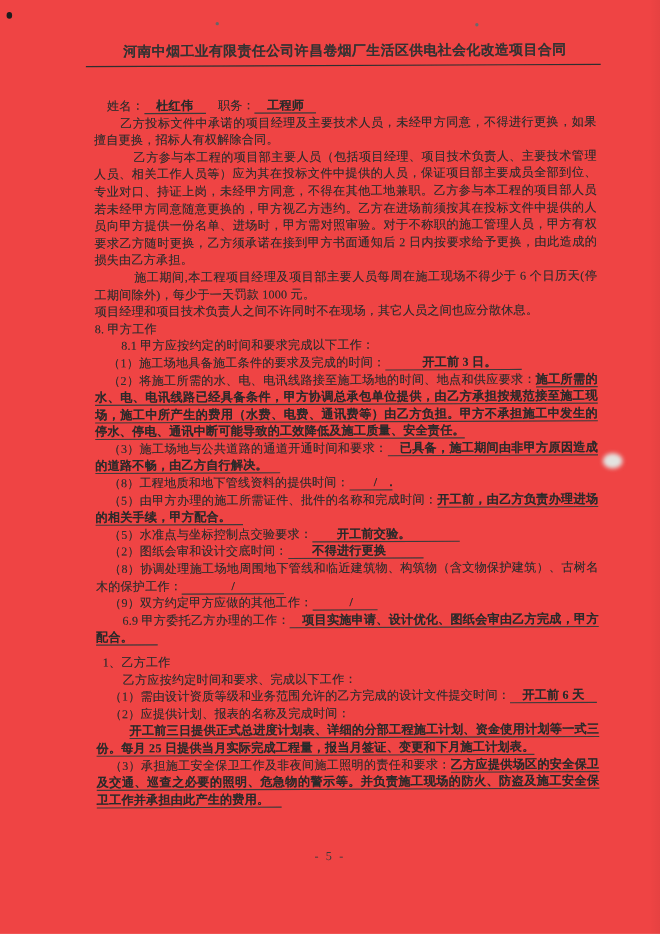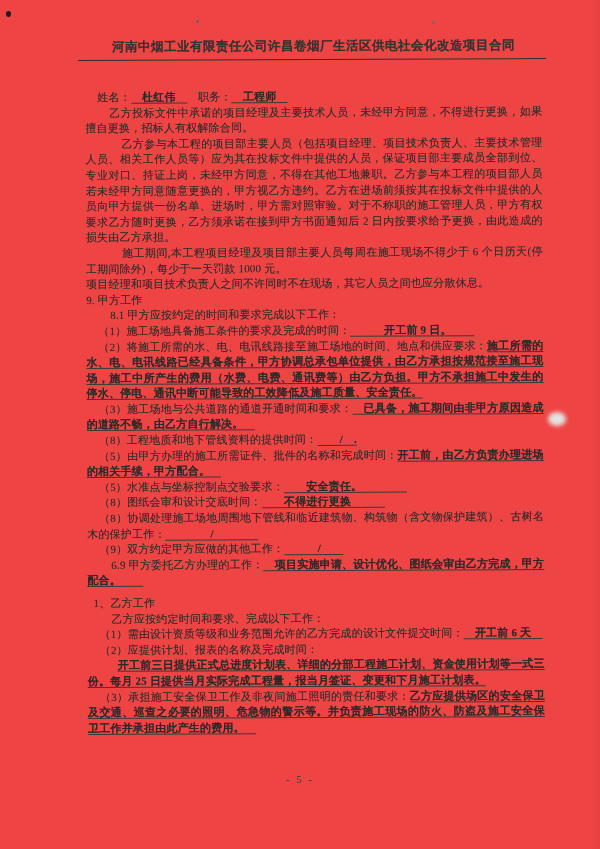--- a/index.html
+++ b/index.html
@@ -66,29 +66,29 @@
 
   <div class="inner">
     <div class="title">河南中烟工业有限责任公司许昌卷烟厂生活区供电社会化改造项目合同</div>
     <div class="rule"></div>
     <div class="doc-body">
         <div class="para ind1"><span class="seg">姓名：</span><span class="seg fill">　杜红伟　</span><span class="seg">　职务：</span><span class="seg fill">　工程师　</span></div>
         <div class="para ind2"><span class="seg">乙方投标文件中承诺的项目经理及主要技术人员，未经甲方同意，不得进行更换，如果擅自更换，招标人有权解除合同。</span></div>
         <div class="para ind3"><span class="seg">乙方参与本工程的项目部主要人员（包括项目经理、项目技术负责人、主要技术管理人员、相关工作人员等）应为其在投标文件中提供的人员，保证项目部主要成员全部到位、专业对口、持证上岗，未经甲方同意，不得在其他工地兼职。乙方参与本工程的项目部人员若未经甲方同意随意更换的，甲方视乙方违约。乙方在进场前须按其在投标文件中提供的人员向甲方提供一份名单、进场时，甲方需对照审验。对于不称职的施工管理人员，甲方有权要求乙方随时更换，乙方须承诺在接到甲方书面通知后 2 日内按要求给予更换，由此造成的损失由乙方承担。</span></div>
         <div class="para ind3"><span class="seg">施工期间,本工程项目经理及项目部主要人员每周在施工现场不得少于 6 个日历天(停工期间除外)，每少于一天罚款 1000 元。</span></div>
         <div class="para ind0"><span class="seg">项目经理和项目技术负责人之间不许同时不在现场，其它人员之间也应分散休息。</span></div>
-        <div class="para ind0"><span class="seg">9. 甲方工作</span></div>
+        <div class="para ind0"><span class="seg">8. 甲方工作</span></div>
         <div class="para ind2"><span class="seg">8.1 甲方应按约定的时间和要求完成以下工作：</span></div>
-        <div class="para ind1"><span class="seg">（1）施工场地具备施工条件的要求及完成的时间：</span><span class="seg fill">　　　开工前 9 日。　　</span></div>
+        <div class="para ind1"><span class="seg">（1）施工场地具备施工条件的要求及完成的时间：</span><span class="seg fill">　　　开工前 3 日。　　</span></div>
         <div class="para ind1"><span class="seg">（2）将施工所需的水、电、电讯线路接至施工场地的时间、地点和供应要求：</span><span class="seg fill">施工所需的水、电、电讯线路已经具备条件，甲方协调总承包单位提供，由乙方承担按规范接至施工现场，施工中所产生的费用（水费、电费、通讯费等）由乙方负担。甲方不承担施工中发生的停水、停电、通讯中断可能导致的工效降低及施工质量、安全责任。</span></div>
         <div class="para ind1"><span class="seg">（3）施工场地与公共道路的通道开通时间和要求：</span><span class="seg fill">　已具备，施工期间由非甲方原因造成的道路不畅，由乙方自行解决。　</span></div>
         <div class="para ind1"><span class="seg">（8）工程地质和地下管线资料的提供时间：</span><span class="seg fill">　　/　.</span></div>
         <div class="para ind1"><span class="seg">（5）由甲方办理的施工所需证件、批件的名称和完成时间：</span><span class="seg fill">开工前，由乙方负责办理进场的相关手续，甲方配合。　</span></div>
-        <div class="para ind1"><span class="seg">（5）水准点与坐标控制点交验要求：</span><span class="seg fill">　　安全责任。　　　　</span></div>
-        <div class="para ind1"><span class="seg">（8）图纸会审和设计交底时间：</span><span class="seg fill">　　不得进行更换　　　</span></div>
+        <div class="para ind1"><span class="seg">（5）水准点与坐标控制点交验要求：</span><span class="seg fill">　　开工前交验。　　　　</span></div>
+        <div class="para ind1"><span class="seg">（2）图纸会审和设计交底时间：</span><span class="seg fill">　　不得进行更换　　　</span></div>
         <div class="para ind1"><span class="seg">（8）协调处理施工场地周围地下管线和临近建筑物、构筑物（含文物保护建筑）、古树名木的保护工作：</span><span class="seg fill">　　　　/　　　　</span></div>
         <div class="para ind1"><span class="seg">（9）双方约定甲方应做的其他工作：</span><span class="seg fill">　　　/　　</span></div>
         <div class="para ind2"><span class="seg">6.9 甲方委托乙方办理的工作：</span><span class="seg fill">　项目实施申请、设计优化、图纸会审由乙方完成，甲方配合。　　</span></div>
         <div class="para ind05 gap"><span class="seg">1、乙方工作</span></div>
         <div class="para ind2"><span class="seg">乙方应按约定时间和要求、完成以下工作：</span></div>
         <div class="para ind1"><span class="seg">（1）需由设计资质等级和业务范围允许的乙方完成的设计文件提交时间：</span><span class="seg fill">　开工前 6 天　</span></div>
         <div class="para ind1"><span class="seg">（2）应提供计划、报表的名称及完成时间：</span></div>
         <div class="para ind25"><span class="seg fill">开工前三日提供正式总进度计划表、详细的分部工程施工计划、资金使用计划等一式三份。每月 25 日提供当月实际完成工程量，报当月签证、变更和下月施工计划表。</span></div>
         <div class="para ind1"><span class="seg">（3）承担施工安全保卫工作及非夜间施工照明的责任和要求：</span><span class="seg fill">乙方应提供场区的安全保卫及交通、巡查之必要的照明、危急物的警示等。并负责施工现场的防火、防盗及施工安全保卫工作并承担由此产生的费用。　</span></div>
       </div>

